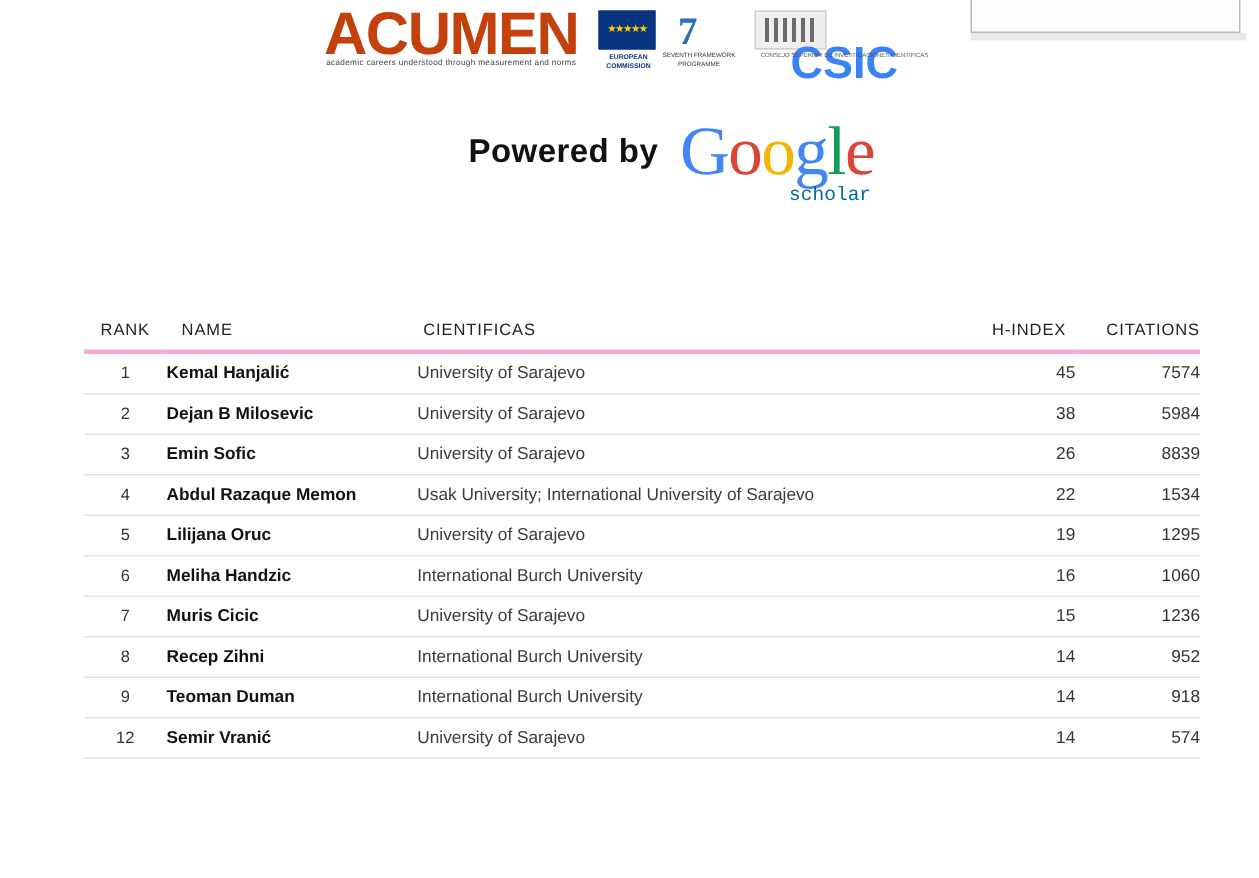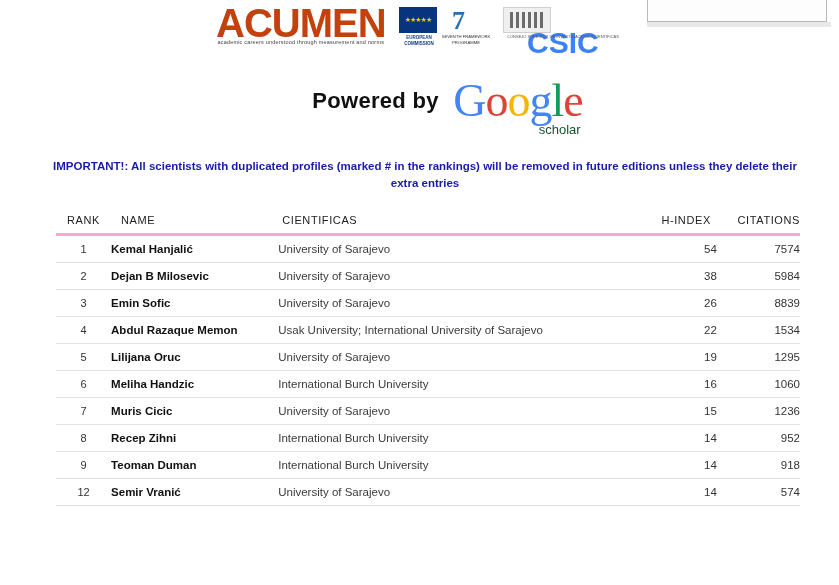--- a/index.html
+++ b/index.html
@@ -184,23 +184,23 @@
   .g1 { color: #4285f4; }
   .o1 { color: #db4437; }
   .o2 { color: #f4b400; }
   .g2 { color: #4285f4; }
   .l1 { color: #0f9d58; }
   .e1 { color: #db4437; }
   .scholar-word {
     position: absolute;
     right: 2px;
     bottom: -13px;
-    font-family: Liberation Sans, sans-serif;
+    font-family: Liberation Mono, monospace;
     font-size: 13px;
-    color: #14532d;
+    color: #0369a1;
   }
 
   
   .notice {
     position: absolute;
     top: 158px;
     left: 50px;
     width: 750px;
     text-align: center;
     color: #1a1aa8;
@@ -278,39 +278,38 @@
   </div>
 
   <div class="powered">
     <div class="powered-inner">
       <span class="powered-text">Powered by</span>
       <span class="google-word"><span class="g1">G</span><span class="o1">o</span><span class="o2">o</span><span class="g2">g</span><span class="l1">l</span><span class="e1">e</span></span>
       <span class="scholar-word">scholar</span>
     </div>
   </div>
 
-  <div class="notice">IMPORTANT!: All scientists with duplicated profiles (marked # in the rankings) will be removed in future editions unless they delete their extra entries</div>
 
   <div class="table-wrap">
     <table class="rank">
       <thead>
         <tr>
           <th class="c-rank">RANK</th>
           <th class="c-name">NAME</th>
           <th class="c-inst">CIENTIFICAS</th>
           <th class="c-h">H-INDEX</th>
           <th class="c-cit">CITATIONS</th>
         </tr>
       </thead>
       <tbody id="tbody">
           <tr>
             <td class="c-rank">1</td>
             <td class="c-name">Kemal Hanjalić</td>
             <td class="c-inst">University of Sarajevo</td>
-            <td class="c-h">54</td>
+            <td class="c-h">45</td>
             <td class="c-cit">7574</td>
           </tr>
           <tr>
             <td class="c-rank">2</td>
             <td class="c-name">Dejan B Milosevic</td>
             <td class="c-inst">University of Sarajevo</td>
             <td class="c-h">38</td>
             <td class="c-cit">5984</td>
           </tr>
           <tr>

